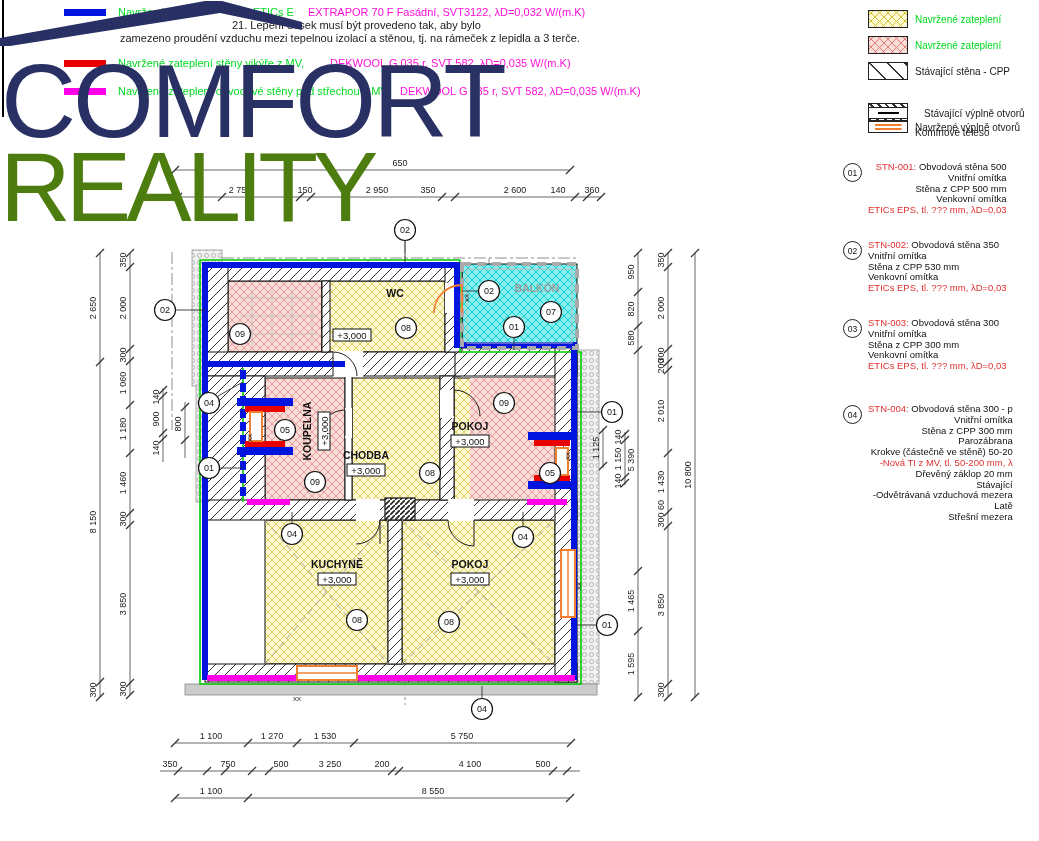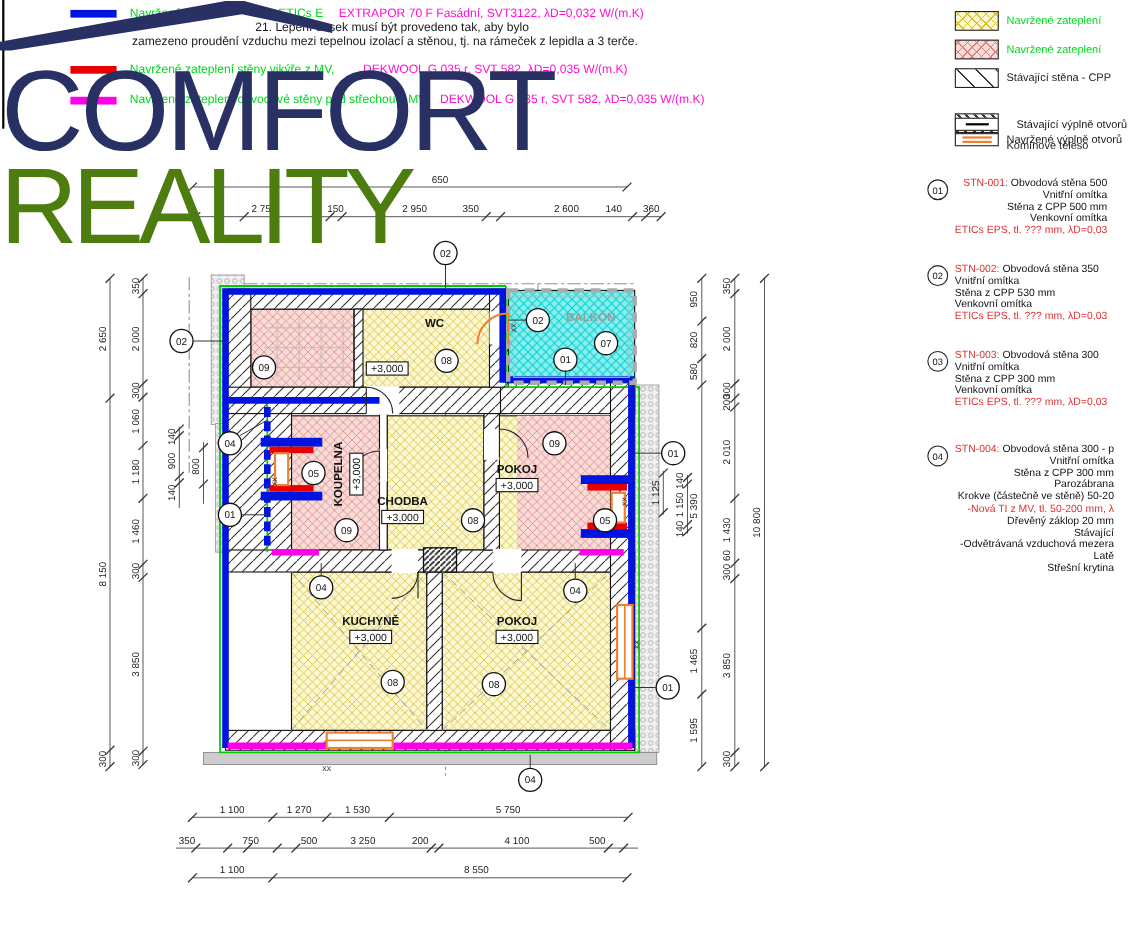--- a/index.html
+++ b/index.html
@@ -583,21 +583,21 @@
       <span class="ln"><span class="code">STN-004: </span><span>Obvodová stěna 300 - p</span></span>
       <span class="ln">Vnitřní omítka</span>
       <span class="ln">Stěna z CPP 300 mm</span>
       <span class="ln">Parozábrana</span>
       <span class="ln">Krokve (částečně ve stěně) 50-20</span>
       <span class="ln red">-Nová TI z MV, tl. 50-200 mm,  λ</span>
       <span class="ln">Dřevěný záklop 20 mm</span>
       <span class="ln">Stávající</span>
       <span class="ln">-Odvětrávaná vzduchová mezera</span>
       <span class="ln">Latě</span>
-      <span class="ln">Střešní krytina</span>
+      <span class="ln">Střešní mezera</span>
     </div>
   </div>
 
 <div>
   <svg class="logo-roof" viewBox="0 0 330 60">
     <polygon points="0,46 0,38 205,1 222,1 302,22 302,30 220,13 10,46" fill="#283064"></polygon>
   </svg>
   <div class="logo1">COMFORT</div>
   <div class="logo2">REALITY</div>
 </div>

